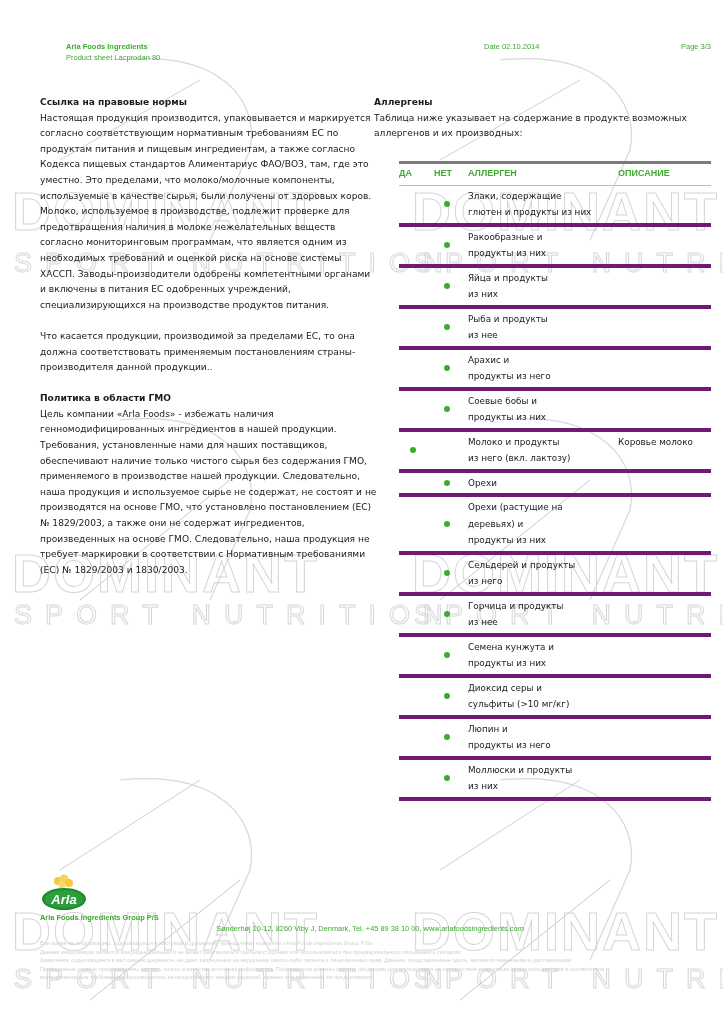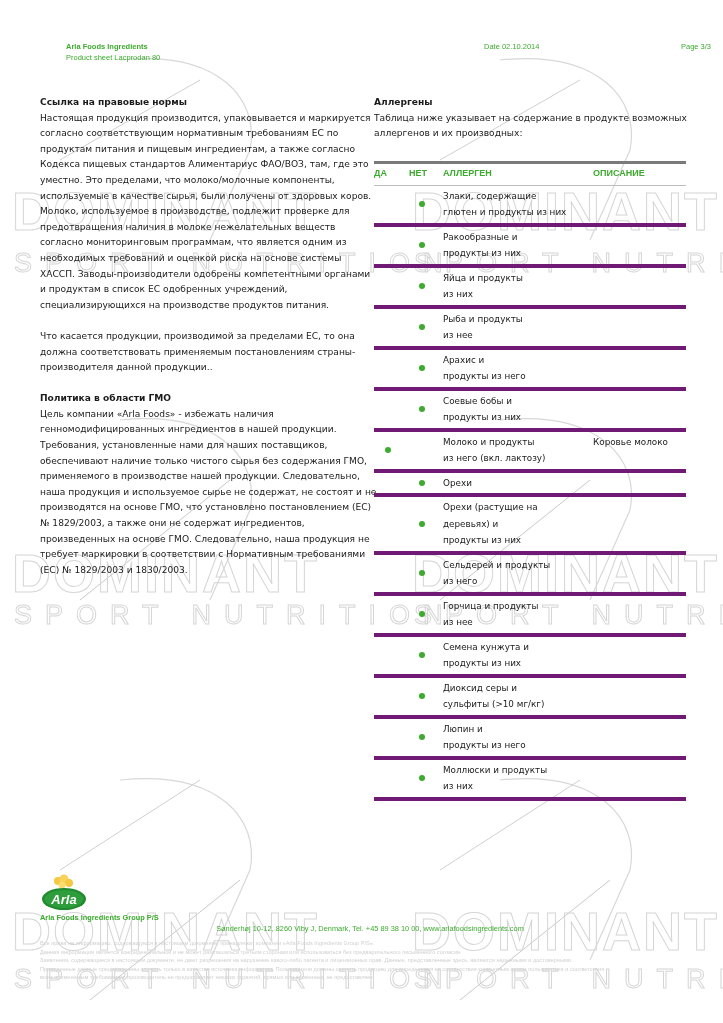--- a/index.html
+++ b/index.html
@@ -20,21 +20,21 @@
   .header-product { font-size: 7.5px; color: #3cab2e; margin-top: 2px; }
   .header-date { left: 484px; top: 42px; font-size: 7.5px; color: #3cab2e; font-family: "Liberation Sans", sans-serif; }
   .header-page { left: 661px; top: 42px; font-size: 7.5px; color: #3cab2e; font-family: "Liberation Sans", sans-serif; margin-left: 20px; }
 
   .left-col { left: 40px; top: 95px; width: 326px; font-size: 9.1px; line-height: 15.6px; }
   .section-title { font-weight: bold; }
   .para { margin-bottom: 15.6px; }
   .para-line { white-space: nowrap; display: block; }
 
   .right-col { left: 374px; top: 95px; width: 312px; font-size: 9.1px; line-height: 15.6px; }
-  .allergen-table { margin-top: 19px; width: 312px; }
+  .allergen-table { margin-top: 19px; width: 312px; margin-left: 25px; }
   .thead-rule { height: 3px; background: #7a7a7a; }
   .thead { display: flex; height: 22px; align-items: center; border-bottom: 1px solid #bdbdbd;
     font-weight: bold; color: #3cab2e; font-size: 9px; font-family: "Liberation Sans", sans-serif; }
   .col-da { width: 35px; padding-left: 0; }
   .col-net { width: 34px; }
   .col-allergen { width: 150px; }
   .col-desc { flex: 1; }
   .trow { display: flex; border-bottom: 4px solid #701a75; align-items: center; }
   .trow .col-da, .trow .col-net { display: flex; justify-content: center; align-items: center; }
   .trow .col-da { justify-content: flex-start; padding-left: 11px; }
@@ -118,21 +118,21 @@
       <span class="para-line">согласно соответствующим нормативным требованиям ЕС по</span>
       <span class="para-line">продуктам питания и пищевым ингредиентам, а также согласно</span>
       <span class="para-line">Кодекса пищевых стандартов Алиментариус ФАО/ВОЗ, там, где это</span>
       <span class="para-line">уместно. Это пределами, что молоко/молочные компоненты,</span>
       <span class="para-line">используемые в качестве сырья, были получены от здоровых коров.</span>
       <span class="para-line">Молоко, используемое в производстве, подлежит проверке для</span>
       <span class="para-line">предотвращения наличия в молоке нежелательных веществ</span>
       <span class="para-line">согласно мониторинговым программам, что является одним из</span>
       <span class="para-line">необходимых требований и оценкой риска на основе системы</span>
       <span class="para-line">ХАССП. Заводы-производители одобрены компетентными органами</span>
-      <span class="para-line">и продуктам в список ЕС одобренных учреждений,</span>
+      <span class="para-line">и включены в питания ЕС одобренных учреждений,</span>
       <span class="para-line">специализирующихся на производстве продуктов питания.</span>
     </div>
   <div class="para" id="legal-p2">
       <span class="para-line">Что касается продукции, производимой за пределами ЕС, то она</span>
       <span class="para-line">должна соответствовать применяемым постановлениям страны-</span>
       <span class="para-line">производителя данной продукции..</span>
     </div>
 
   <div class="section-title">Политика в области ГМО</div>
   <div class="para" id="gmo-p1">

